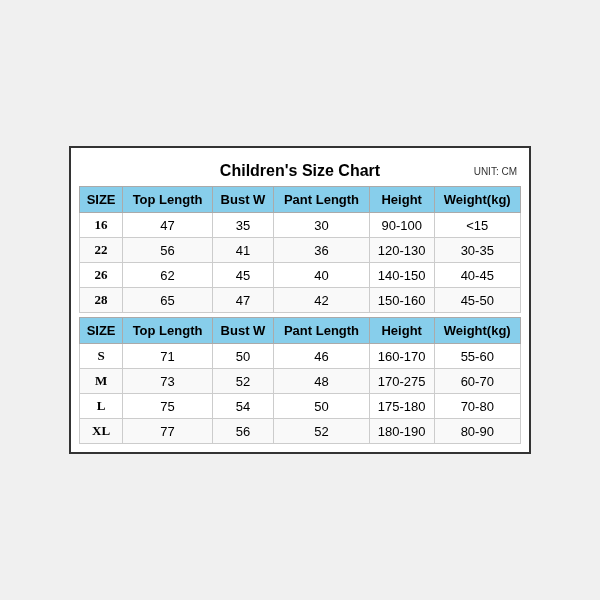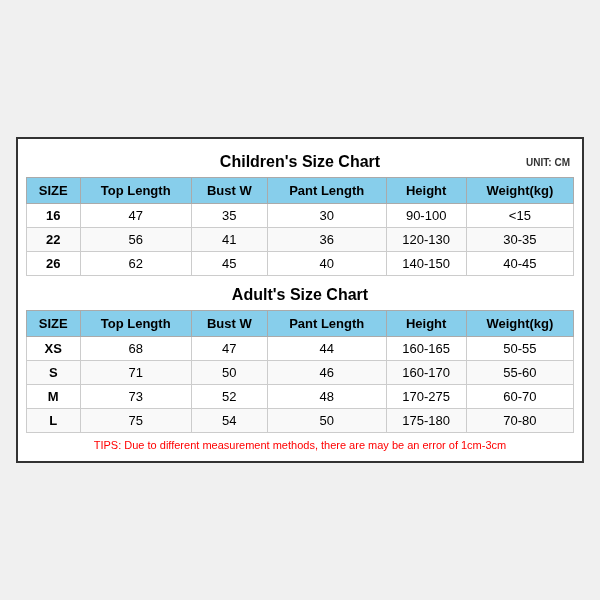--- a/index.html
+++ b/index.html
@@ -8,38 +8,38 @@
       height: 600px;
       display: flex;
       align-items: center;
       justify-content: center;
       background: #f0f0f0;
       font-family: Arial, sans-serif;
     }
     .chart-container {
       background: white;
       border: 2px solid #333;
-      width: 568px;
+      width: 462px;
       padding: 8px;
     }
     .section-header {
       text-align: center;
       font-size: 16px;
       font-weight: bold;
       background: white;
       padding: 6px 0;
       position: relative;
     }
     .unit-label {
       position: absolute;
       right: 4px;
       top: 50%;
       transform: translateY(-50%);
       font-size: 10px;
-      font-weight: bold;
+      font-weight: normal;
       color: #333;
     }
     table {
       width: 100%;
       border-collapse: collapse;
       font-size: 13px;
     }
     th {
       background-color: #87CEEB;
       border: 1px solid #aaa;
@@ -64,20 +64,21 @@
       margin-top: 4px;
     }
     .tips {
       color: red;
       font-size: 11px;
       text-align: center;
       padding: 6px 4px 2px;
     }
     .size-col {
       font-weight: bold;
+      font-family: Liberation Serif, serif;
     }
   </style>
 </head>
 <body>
 
 <div class="chart-container">
 
   <div class="section-header">
     <span>Children's Size Chart</span>
     <span class="unit-label">UNIT: CM</span>
@@ -112,47 +113,44 @@
           <td>30-35</td>
         </tr>
         <tr>
           <td class="size-col">26</td>
           <td>62</td>
           <td>45</td>
           <td>40</td>
           <td>140-150</td>
           <td>40-45</td>
         </tr>
+        <tr>
+          <td class="size-col">28</td>
+          <td>65</td>
+          <td>47</td>
+          <td>42</td>
+          <td>150-160</td>
+          <td>45-50</td>
+        </tr>
       </tbody>
   </table>
 
   <div class="adult-section">
-    <div class="section-header">
-      <span>Adult's Size Chart</span>
-    </div>
     <table>
       <thead>
         <tr>
           <th>SIZE</th>
           <th>Top Length</th>
           <th>Bust W</th>
           <th>Pant Length</th>
           <th>Height</th>
           <th>Weight(kg)</th>
         </tr>
       </thead>
       <tbody id="adult-tbody">
-      <tr>
-            <td class="size-col">XS</td>
-            <td>68</td>
-            <td>47</td>
-            <td>44</td>
-            <td>160-165</td>
-            <td>50-55</td>
-          </tr>
           <tr>
             <td class="size-col">S</td>
             <td>71</td>
             <td>50</td>
             <td>46</td>
             <td>160-170</td>
             <td>55-60</td>
           </tr>
           <tr>
             <td class="size-col">M</td>
@@ -163,18 +161,25 @@
             <td>60-70</td>
           </tr>
           <tr>
             <td class="size-col">L</td>
             <td>75</td>
             <td>54</td>
             <td>50</td>
             <td>175-180</td>
             <td>70-80</td>
           </tr>
+          <tr>
+            <td class="size-col">XL</td>
+            <td>77</td>
+            <td>56</td>
+            <td>52</td>
+            <td>180-190</td>
+            <td>80-90</td>
+          </tr>
         </tbody>
     </table>
   </div>
 
-  <div class="tips">TIPS: Due to different measurement methods, there are may be an error of 1cm-3cm</div>
 </div>
 
 </body></html>

